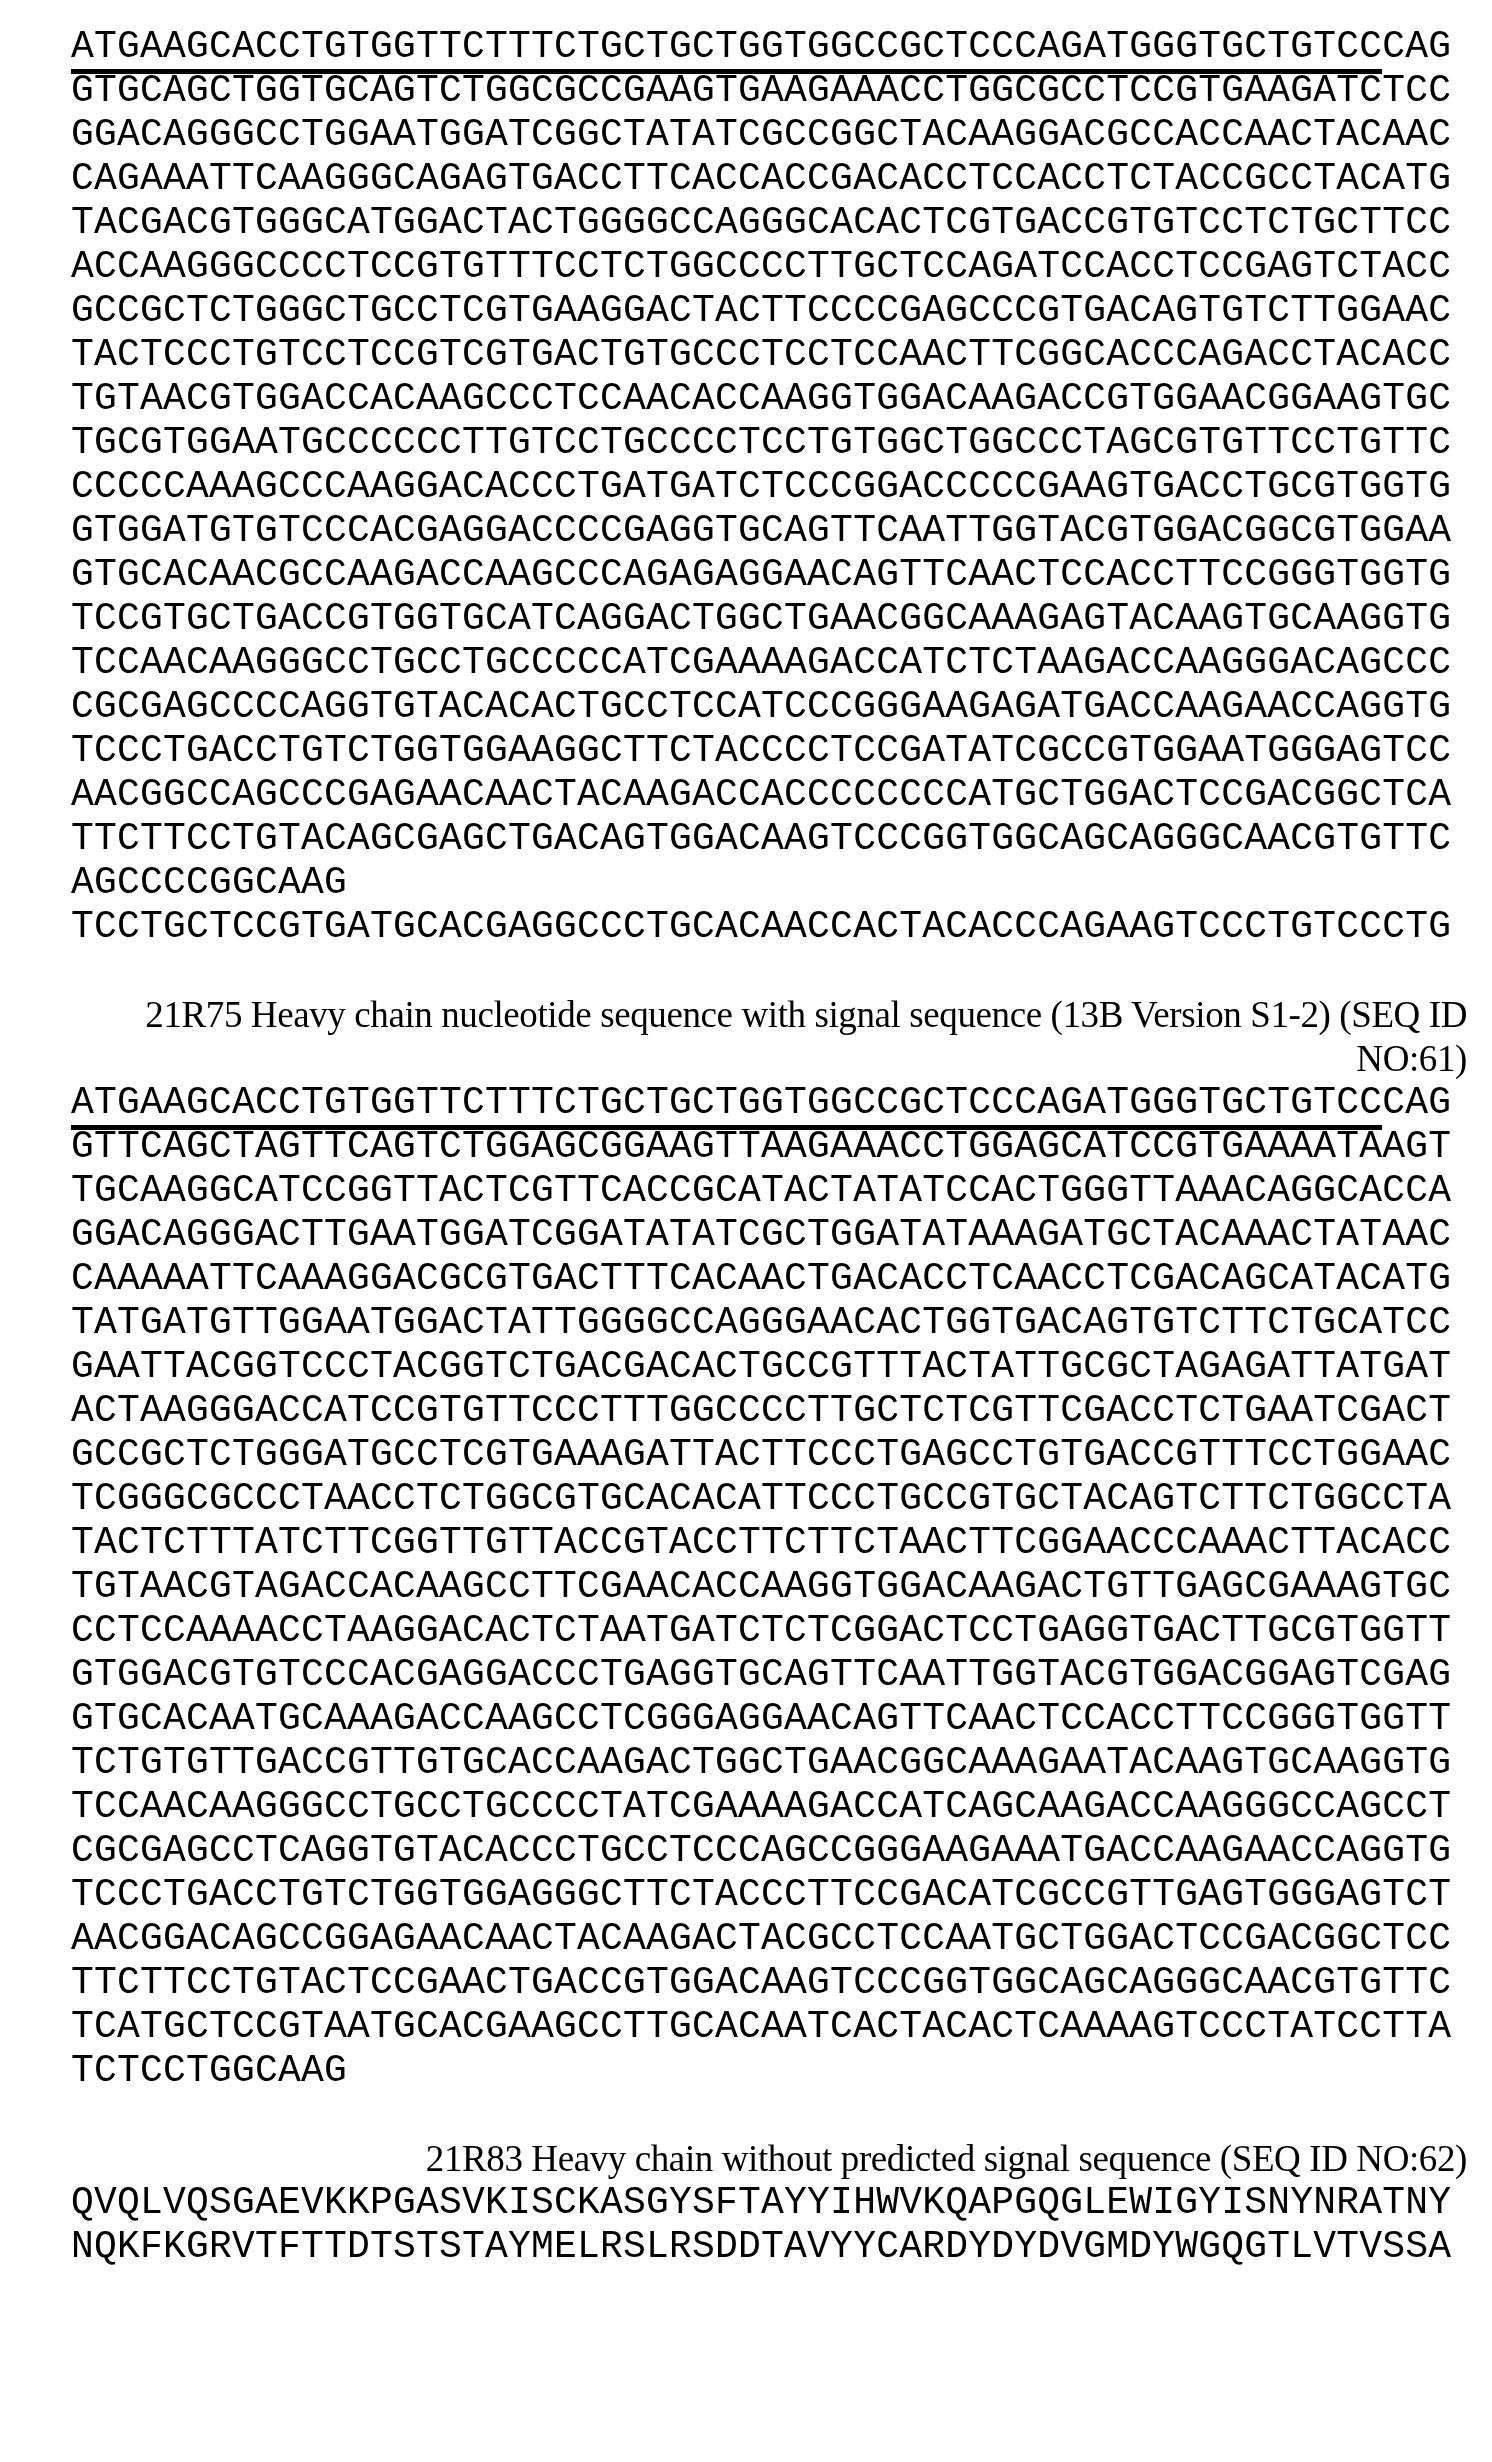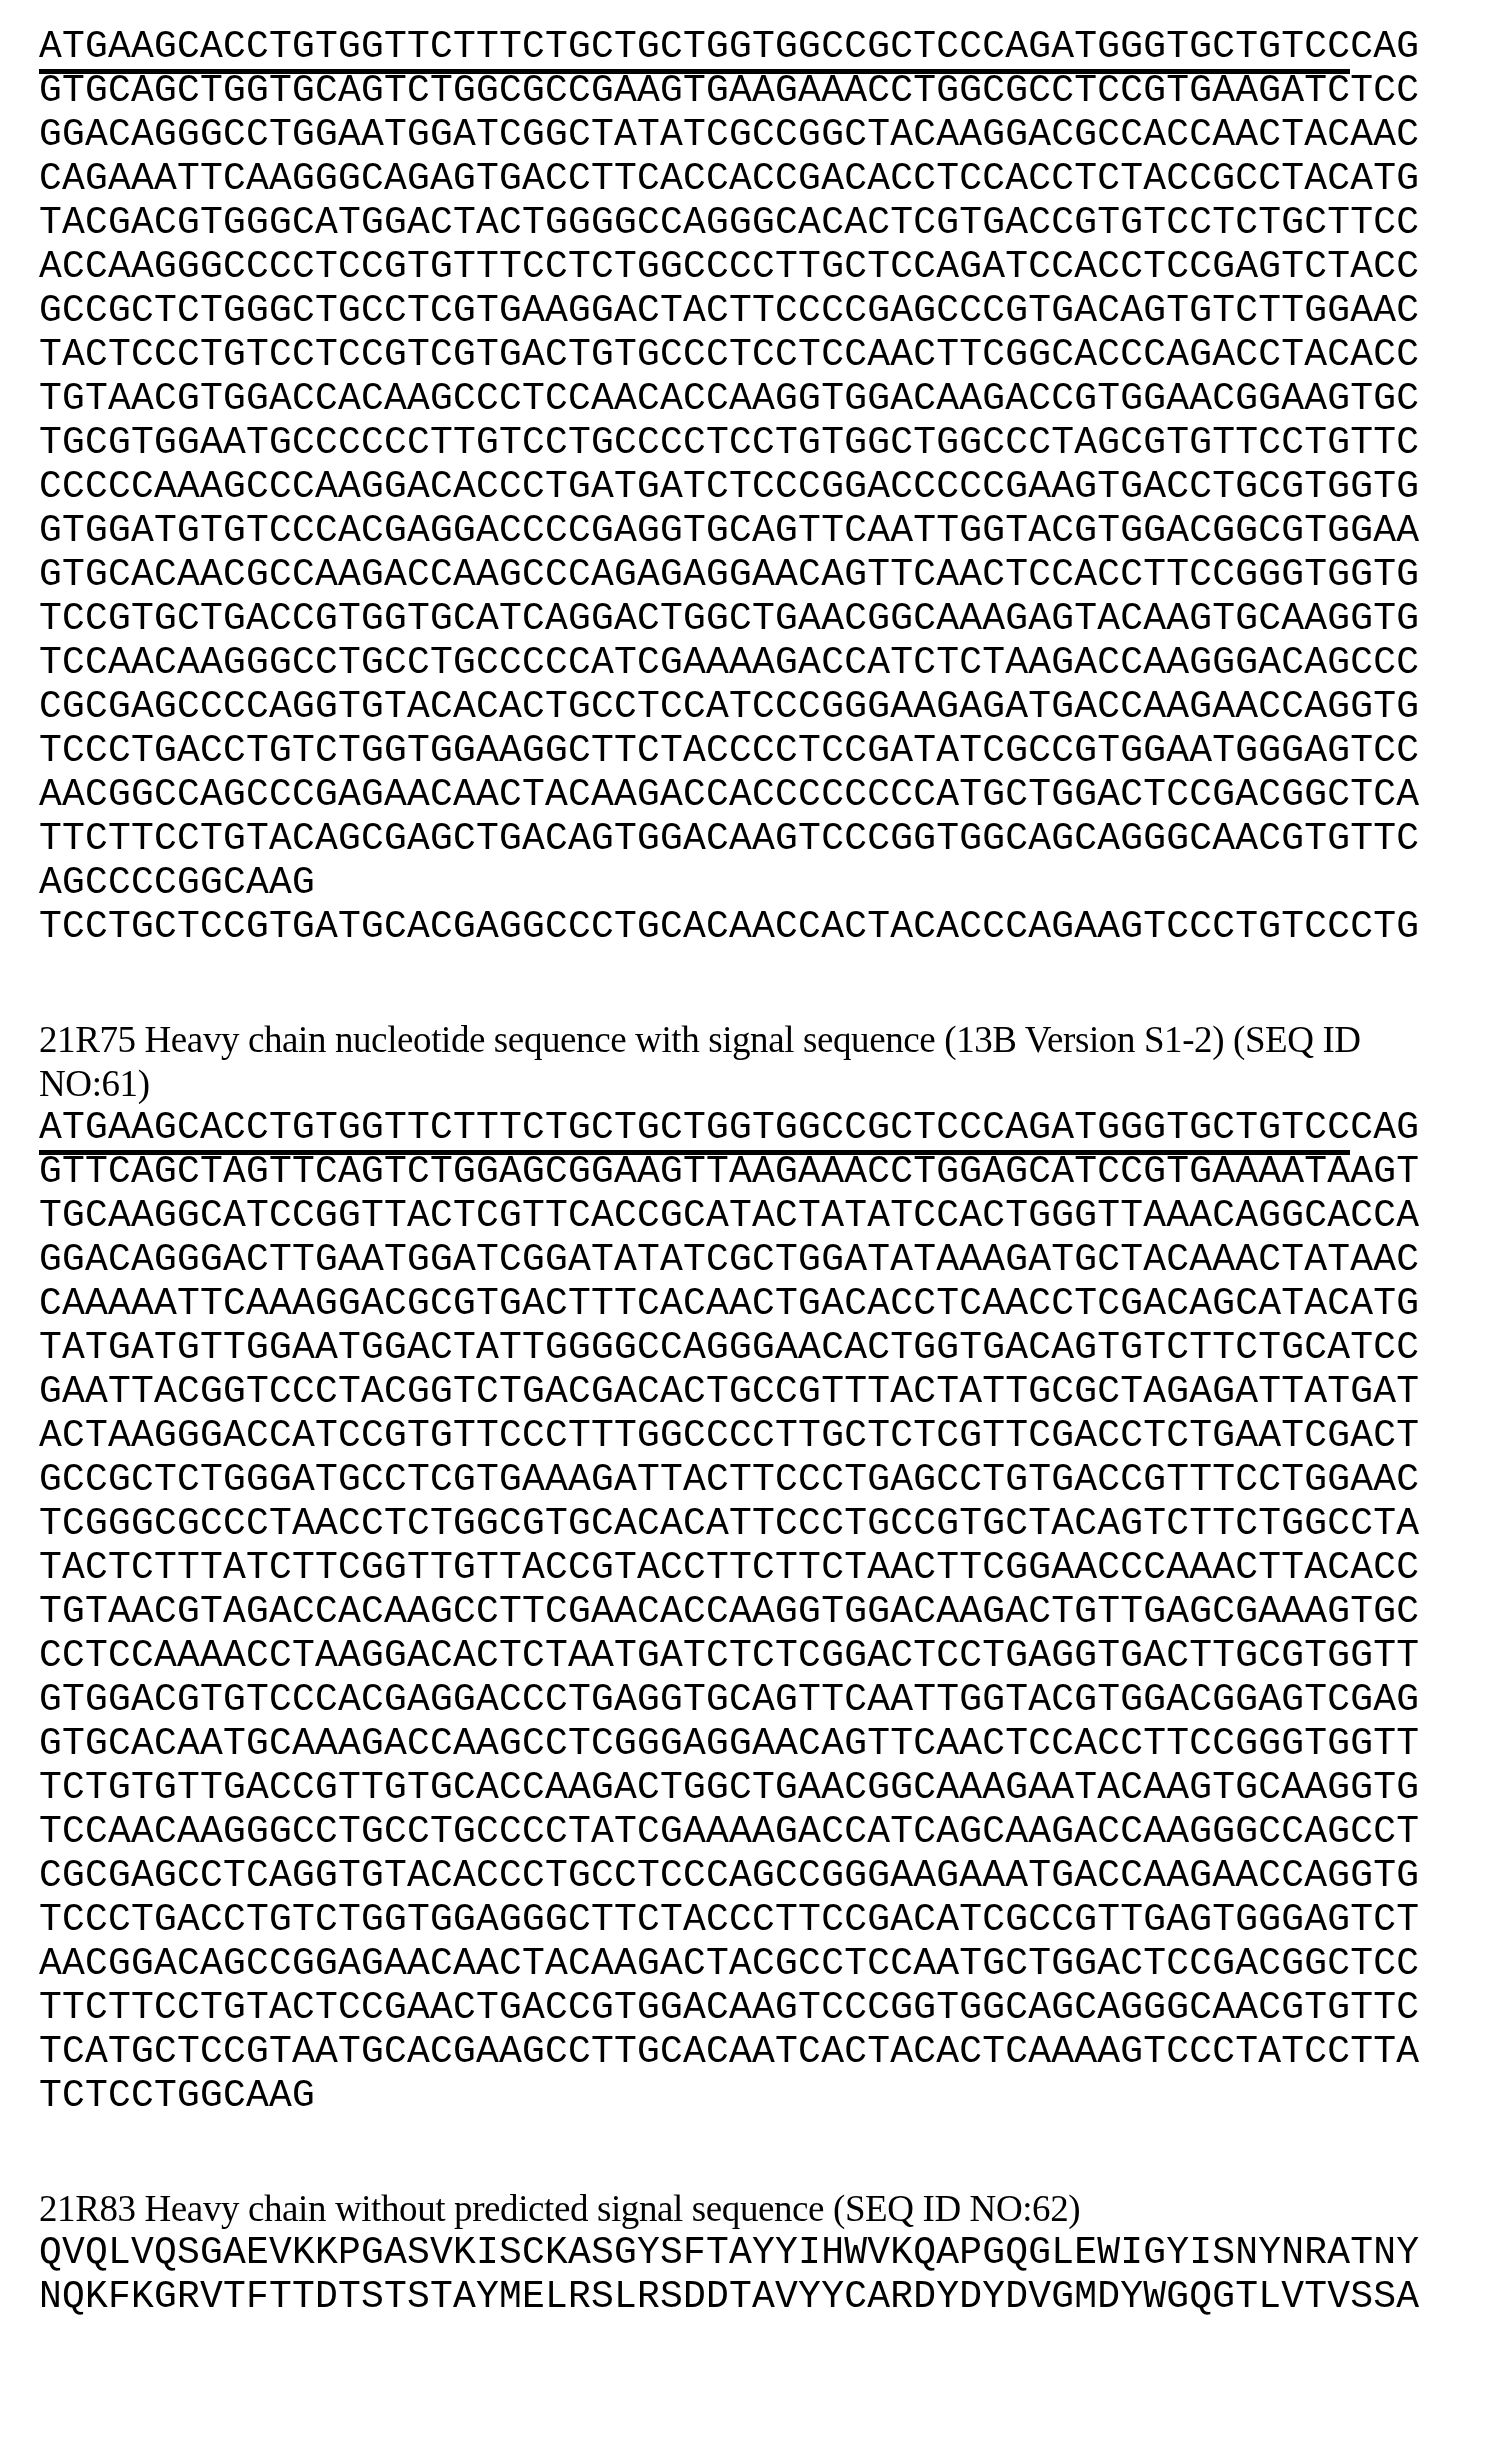--- a/index.html
+++ b/index.html
@@ -16,27 +16,29 @@
     box-sizing: border-box;
     padding: 25px 25px 0 39px;
     overflow: hidden;
   }
   .seqblock .sline {
     font-family: "Liberation Mono", "DejaVu Sans Mono", monospace;
     font-size: 38px;
     line-height: 44px;
     letter-spacing: 0.2px;
     white-space: pre;
+    margin-left: 32px;
   }
   .signal-underline {
     border-bottom: 5.9px solid #000000;
     padding-bottom: 0.8px;
   }
   .heading {
-    margin-top: 69px;
+    margin-top: 44px;
+    text-align: right;
   }
   .heading .hline {
     font-family: "Liberation Serif", "DejaVu Serif", serif;
     font-size: 37px;
     line-height: 44px;
     letter-spacing: -0.4px;
     white-space: nowrap;
   }
 </style>
 </head>

